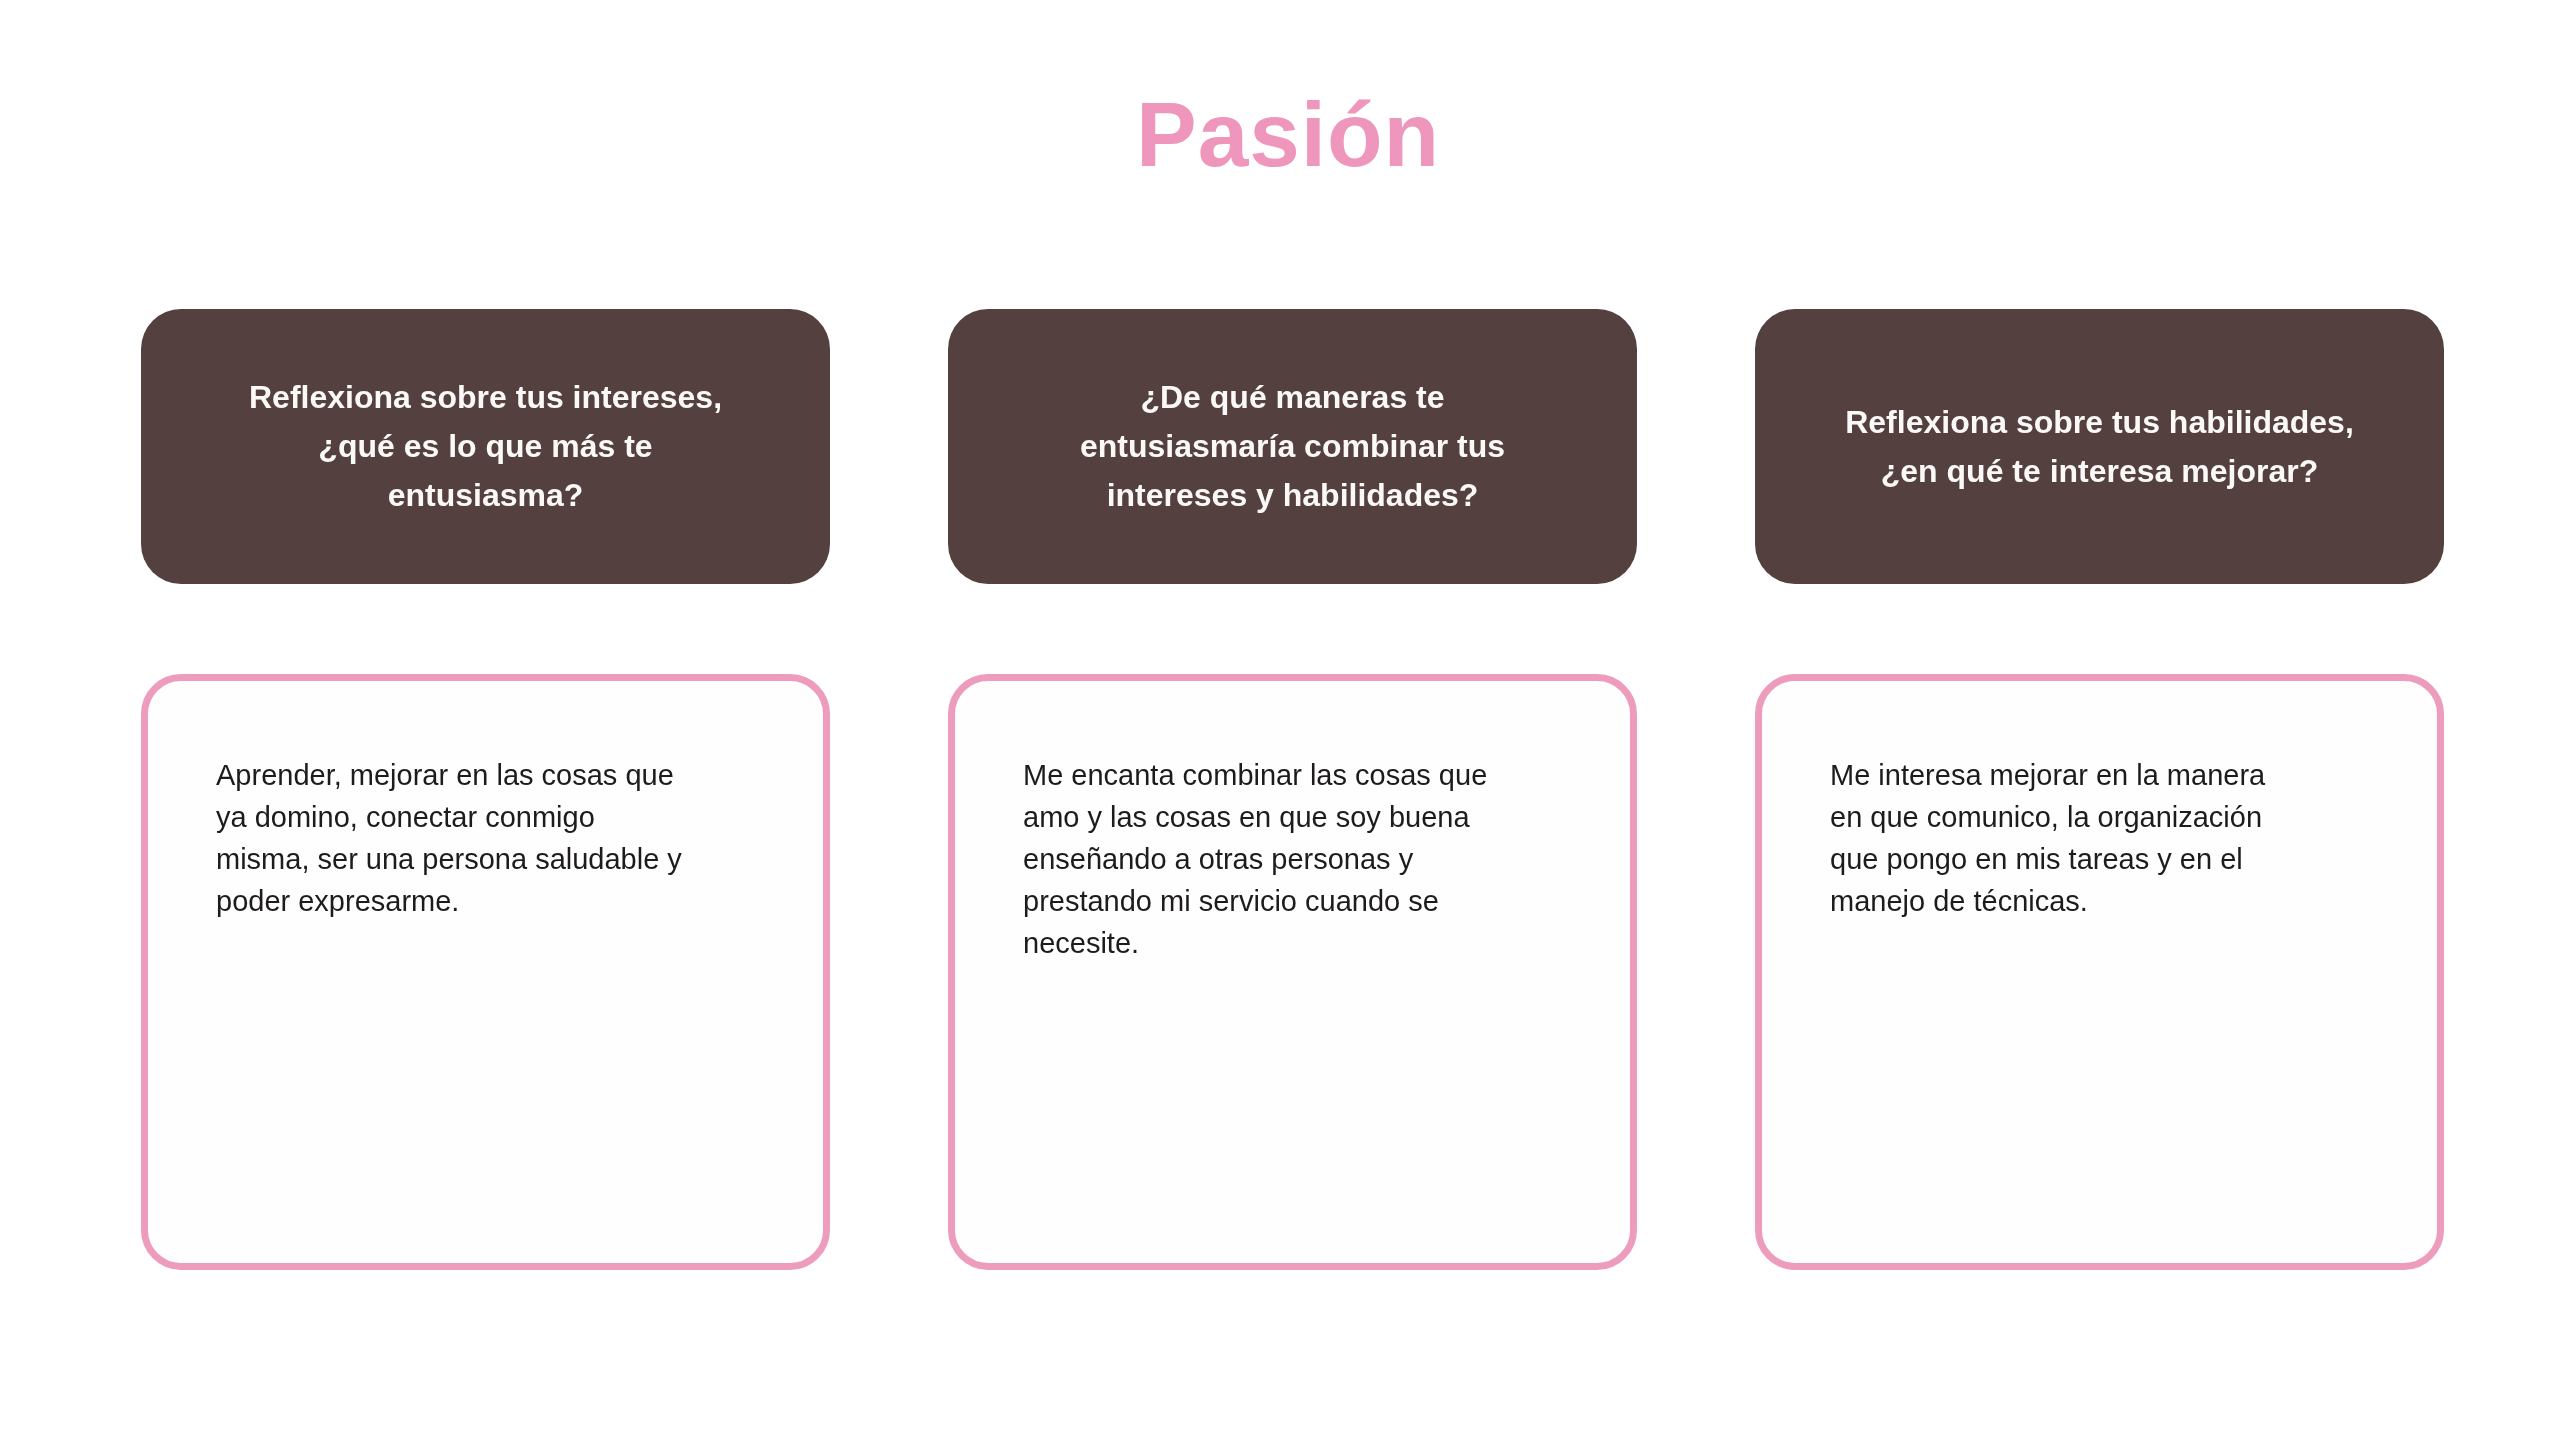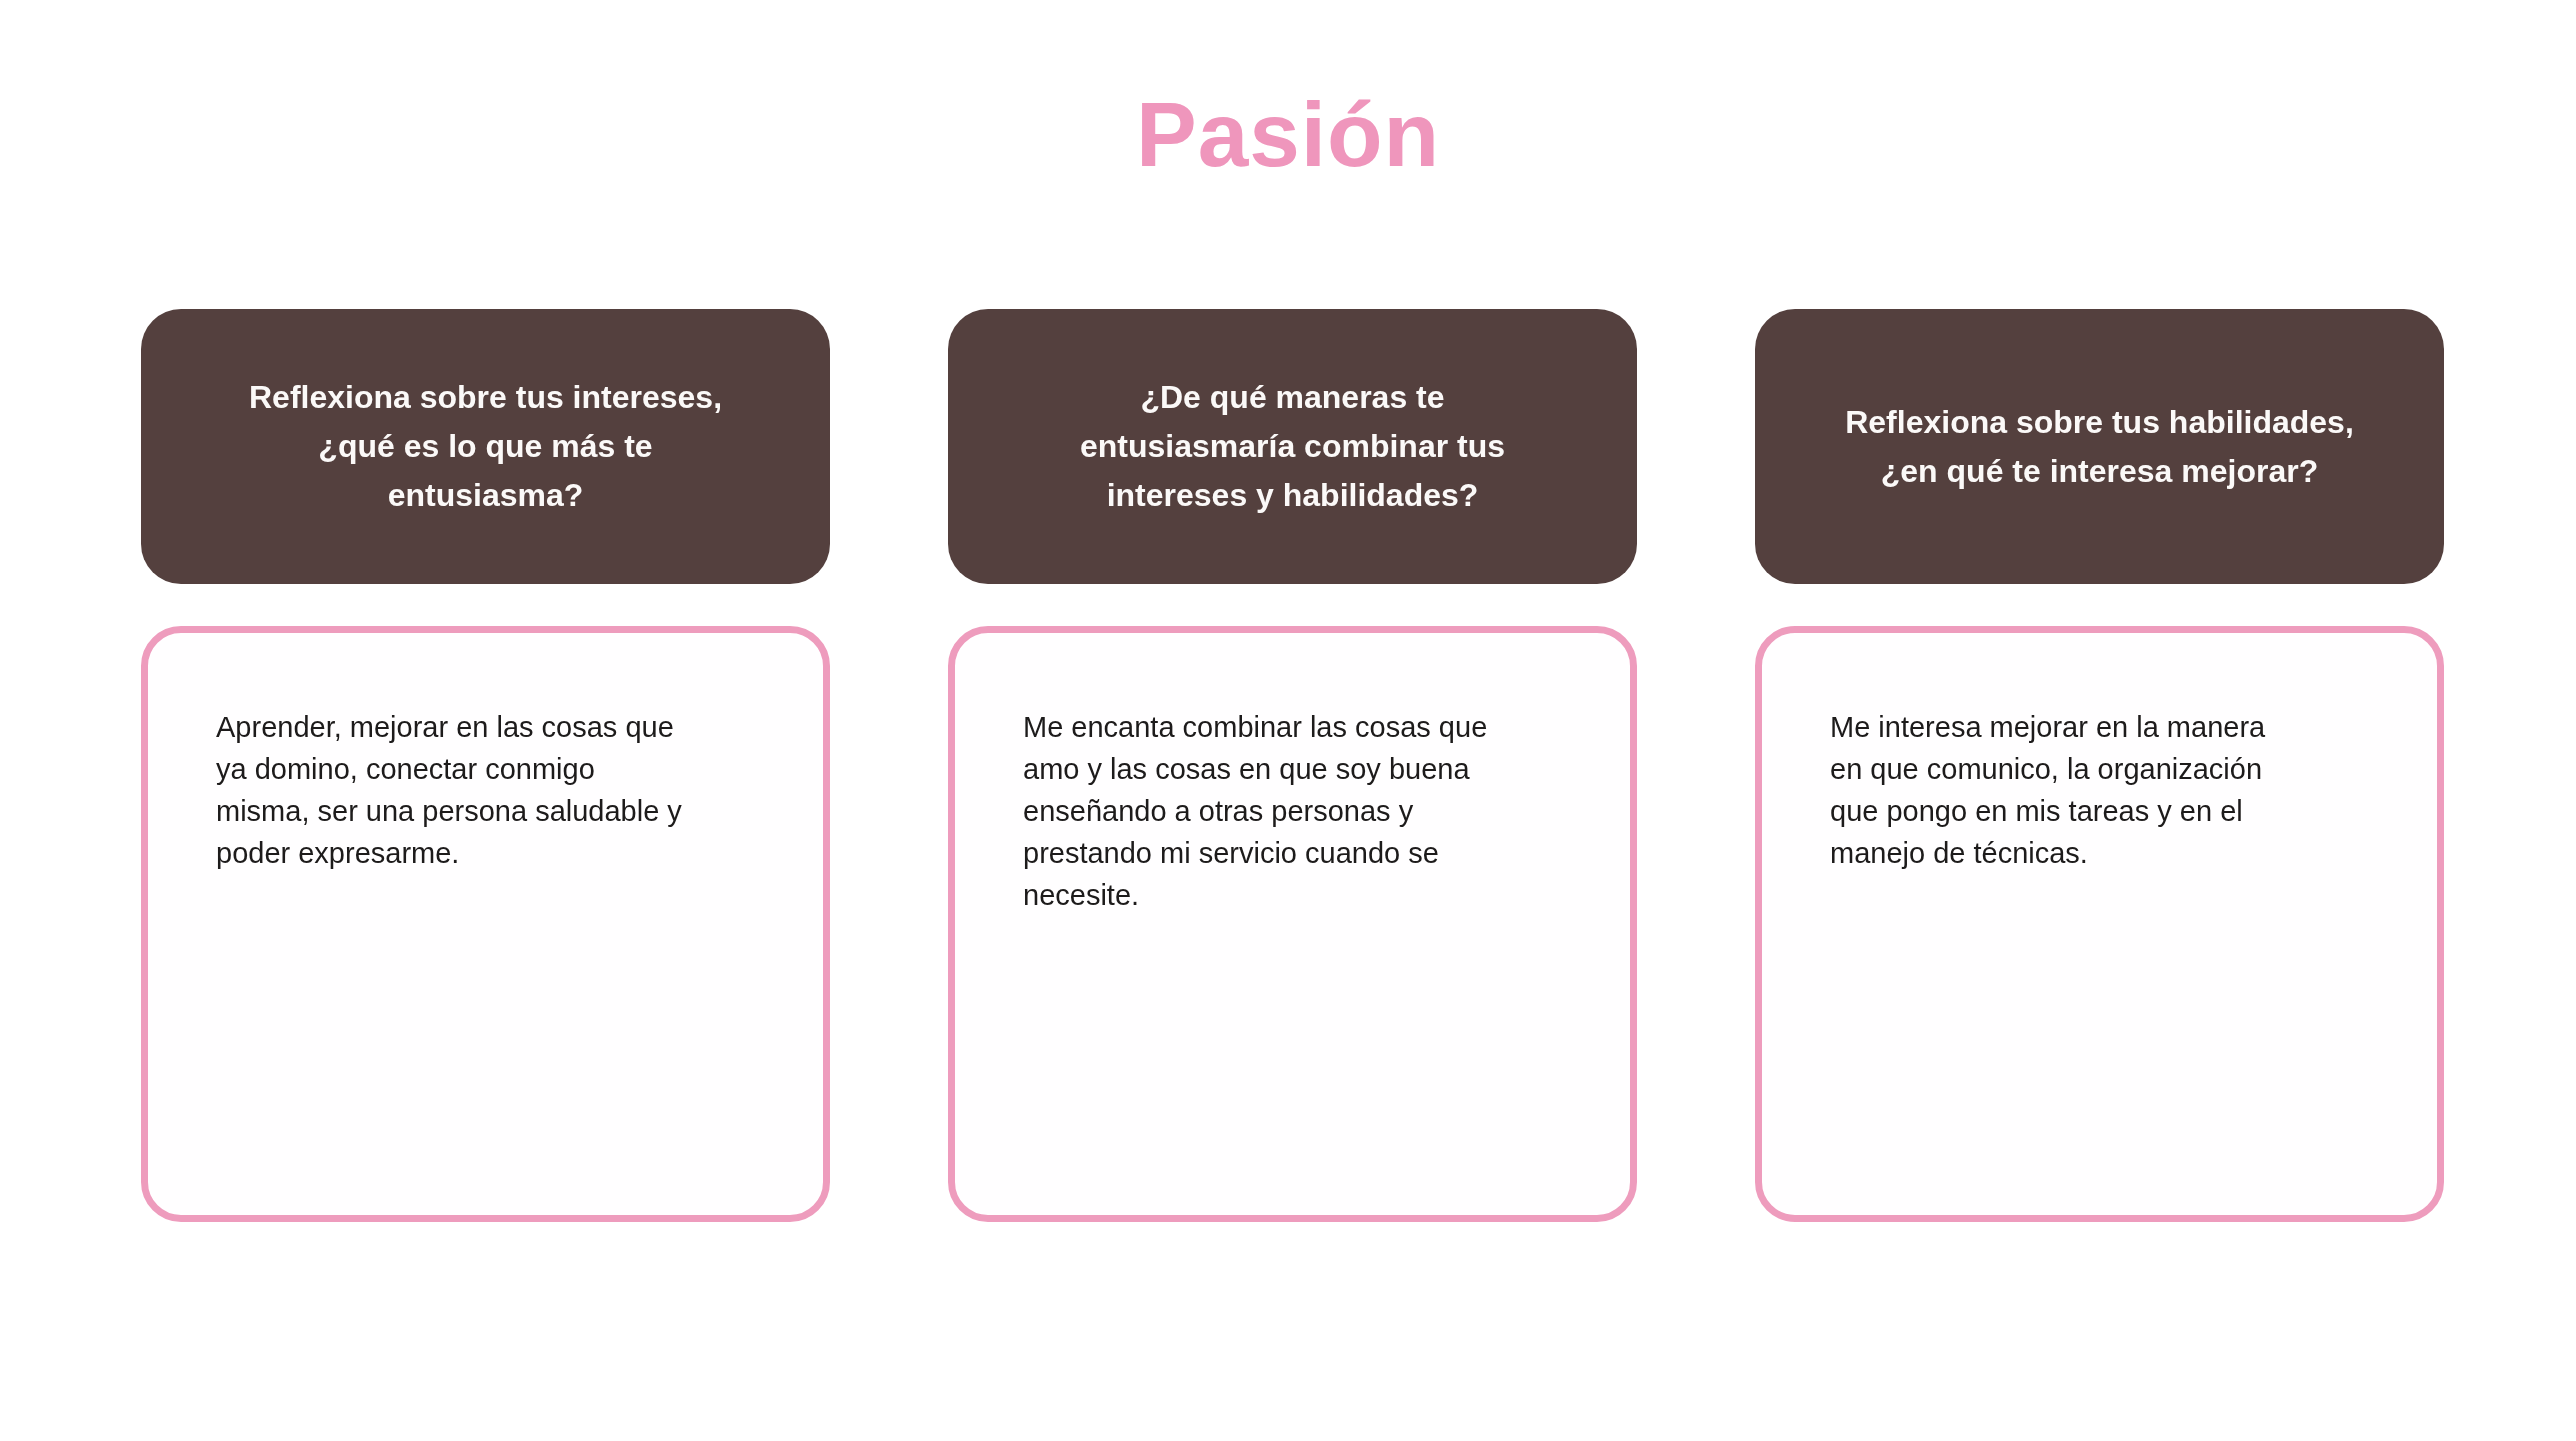--- a/index.html
+++ b/index.html
@@ -51,21 +51,21 @@
   }
   .question-text {
     color: #fbf9f8;
     font-size: 32px;
     font-weight: 700;
     line-height: 49px;
     text-align: center;
     white-space: pre-line;
   }
   .answer-card {
-    margin-top: 42px;
+    margin-top: 90px;
     background: #fffeff;
     border: 7.5px solid #ee9cbd;
     border-radius: 40px;
     height: 596px;
     padding: 73px 60px 0 68px;
   }
   .answer-text {
     color: #1d1b1b;
     font-size: 29px;
     font-weight: 400;

